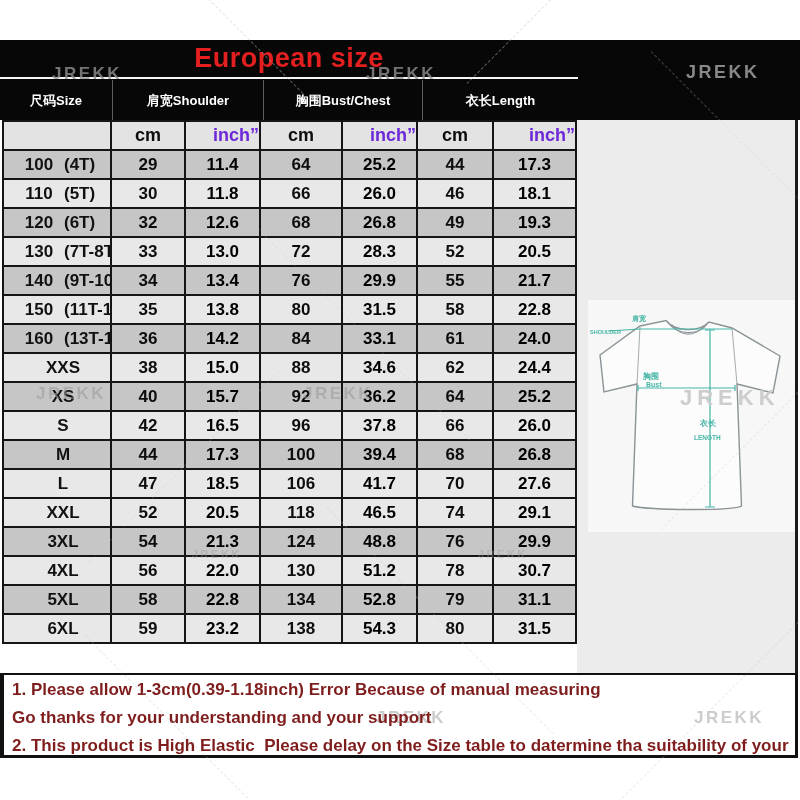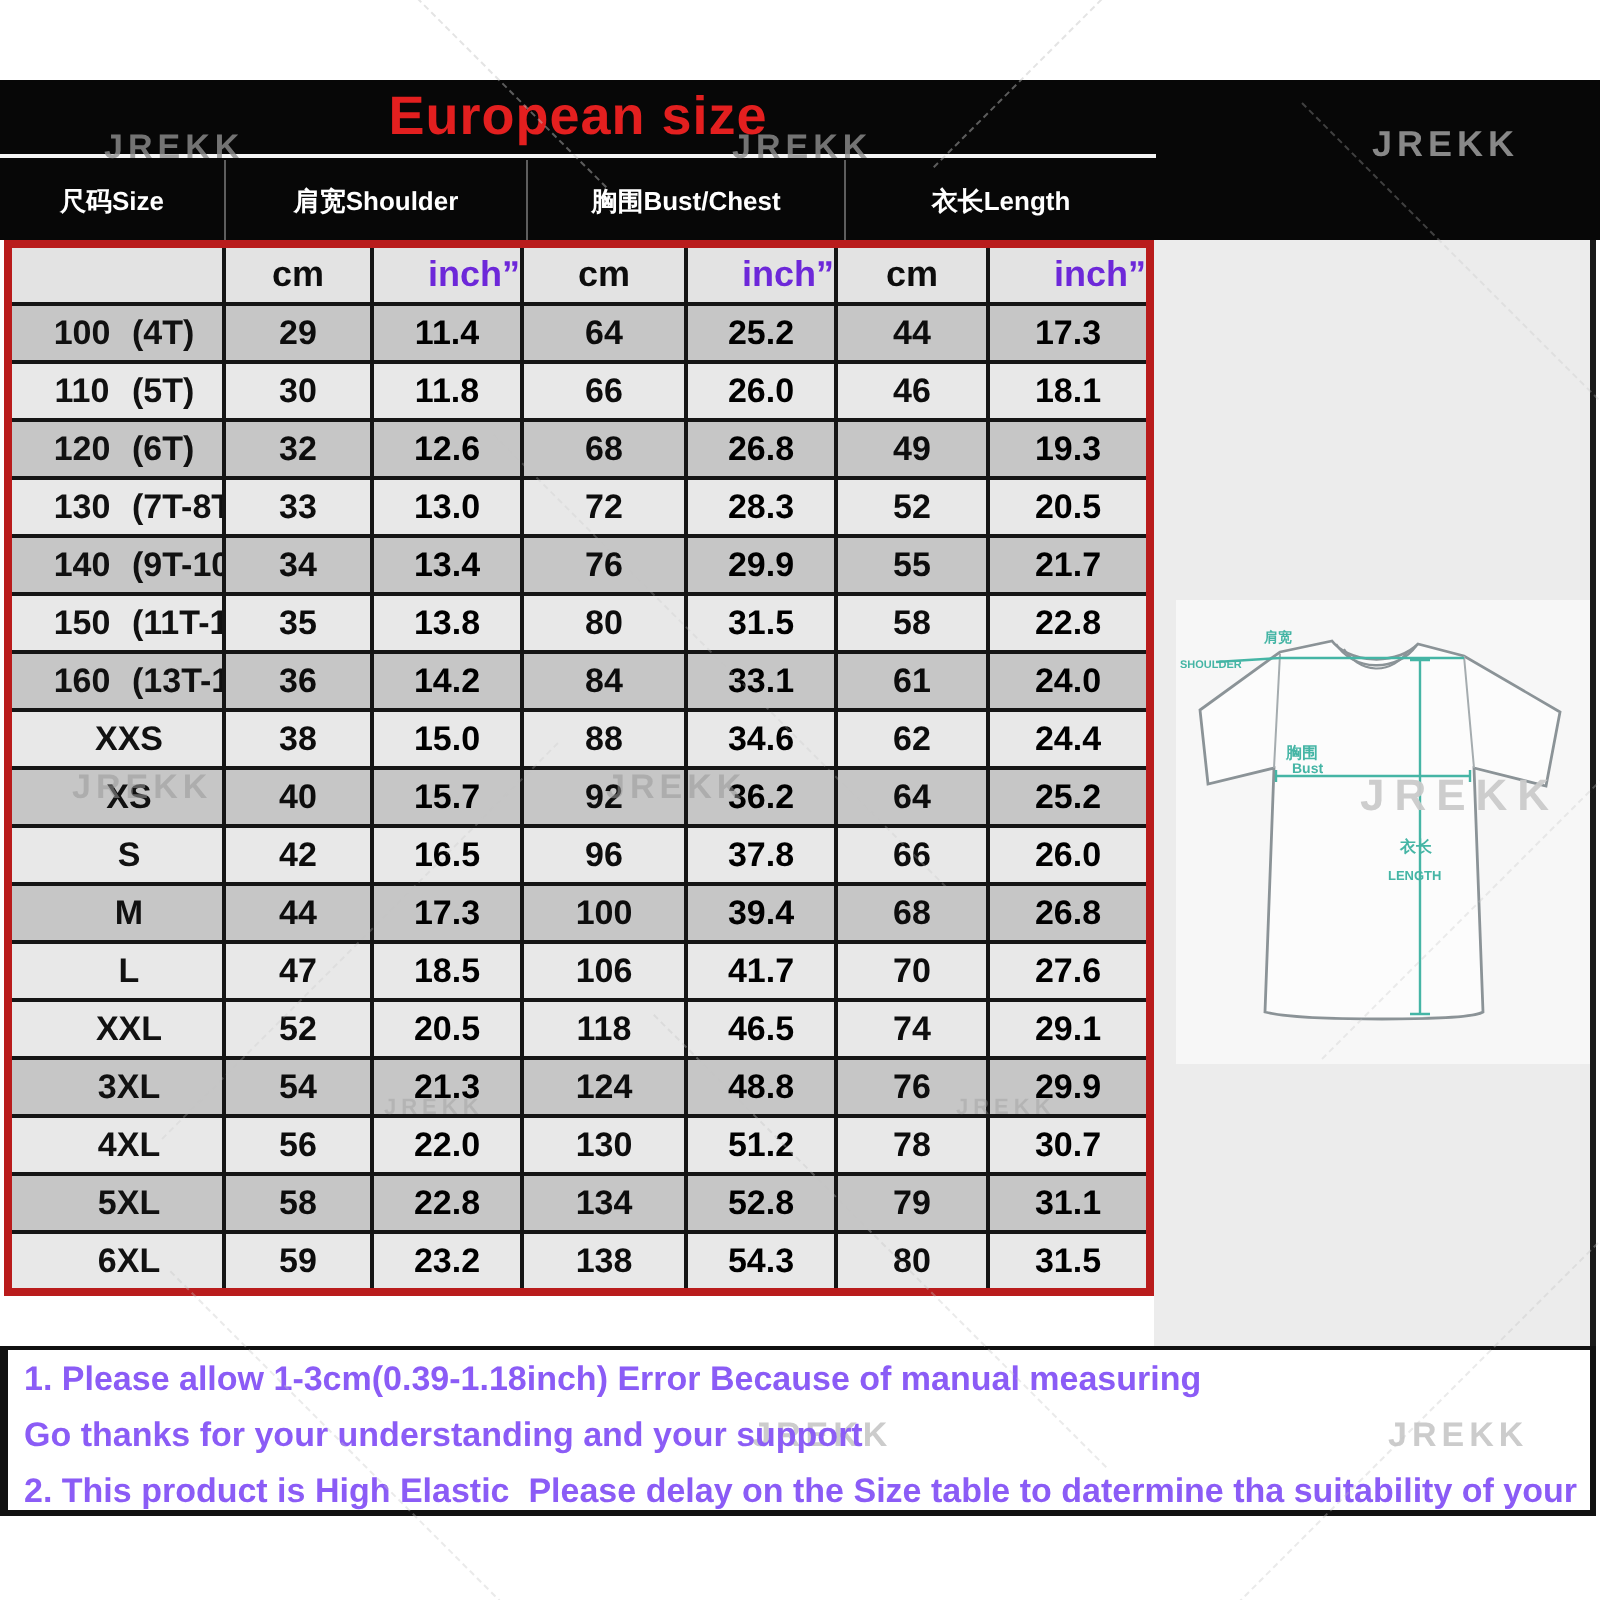--- a/index.html
+++ b/index.html
@@ -14,21 +14,21 @@
   .col-heads{position:absolute;left:0;top:40px;width:578px;height:40px;display:flex;}
   .col-head{display:flex;flex-direction:row;align-items:center;justify-content:center;
             color:#fff;border-left:1px solid rgba(255,255,255,.35);box-sizing:border-box;}
   .col-head:first-child{border-left:none;}
   .col-head .zh{font-size:13px;line-height:15px;}
   .col-head .en{font-size:13px;line-height:21px;}
   .ch-0{width:112px}.ch-1{width:151px}.ch-2{width:159px}.ch-3{width:156px}
 
   
   table.size-table{position:absolute;left:2px;top:120px;width:575px;table-layout:fixed;
-        border-collapse:collapse;border:4px solid #b91c1c;}
+        border-collapse:collapse;border:2px solid #b91c1c;}
   table.size-table td{border:2px solid #151515;text-align:center;vertical-align:middle;
         font-size:17px;height:27px;padding:0;overflow:hidden;white-space:nowrap;}
   td.inch{border-left:2px dotted #222 !important;color:#000000;}
   td.cm{color:#0d0d0d;}
   tr.units td{background:#e3e3e3;font-size:18px;}
   tr.units td.inch{color:#6d28d9;text-align:right;}
   tr.dark td{background:#c6c6c6;}
   tr.light td{background:#e8e8e8;}
   td.size-cell{text-align:left;}
   td.size-cell .wrap{display:flex;align-items:center;padding-left:10px;}
@@ -38,21 +38,21 @@
 
   
   .right-panel{position:absolute;left:577px;top:120px;width:221px;height:553px;
         background:#ececec;border-right:3px solid #1a1a1a;box-sizing:border-box;}
   .shirt-box{position:absolute;left:11px;top:180px;width:207px;height:232px;background:#f7f7f7;}
 
   
   .notes{position:absolute;left:0;top:673px;width:798px;height:85px;background:#fff;
         border-left:4px solid #111;border-right:3px solid #111;border-bottom:3px solid #111;
         border-top:2px solid #111;box-sizing:border-box;}
-  .note-line{position:absolute;left:8px;font-size:17px;color:#8b5cf6;white-space:pre;}
+  .note-line{position:absolute;left:8px;font-size:17px;color:#7f1d1d;white-space:pre;}
   .nl-1{top:5px}.nl-2{top:33px}.nl-3{top:61px}
 
   
   .wm{position:absolute;color:#9a9a9a;font-size:17px;letter-spacing:2.5px;opacity:.55;
       pointer-events:none;z-index:30;}
   .wm-bar{color:#8f8f8f;opacity:.8;}
   .wm-big{font-size:22px;letter-spacing:5px;color:#cbcbcb;opacity:.95;}
   .wm-tiny{font-size:11px;opacity:.4;}
   .wm-note{color:#ababab;opacity:.6;z-index:1;}
   .diag{position:absolute;border-top:1px dashed #c4c4c4;opacity:.45;pointer-events:none;z-index:25;}

